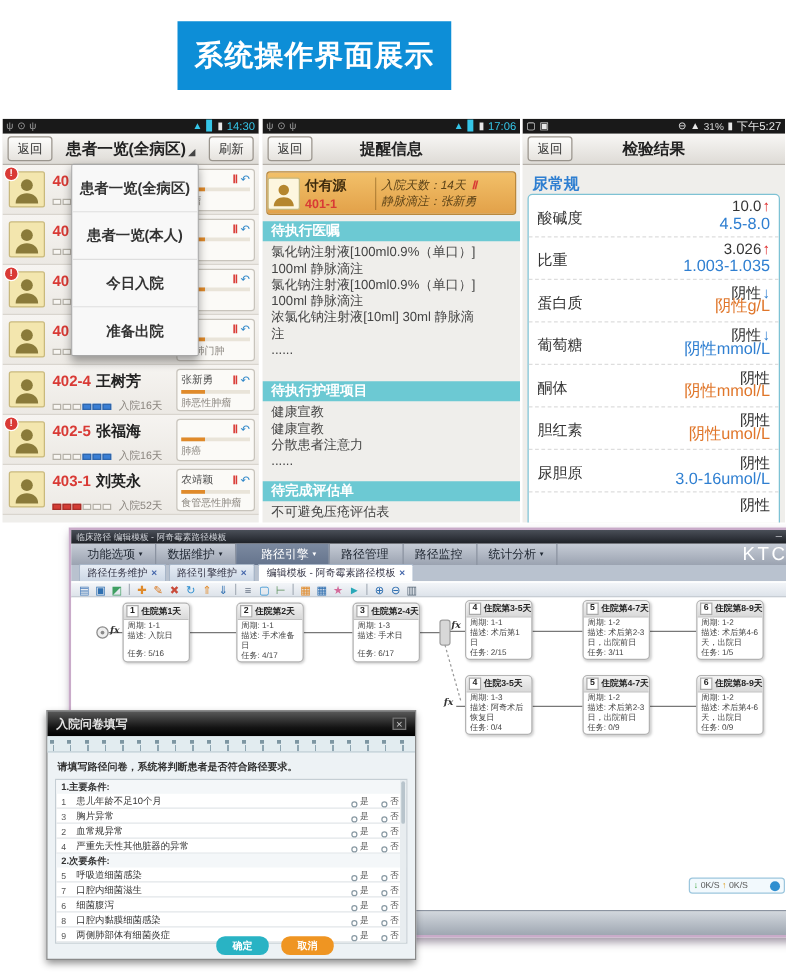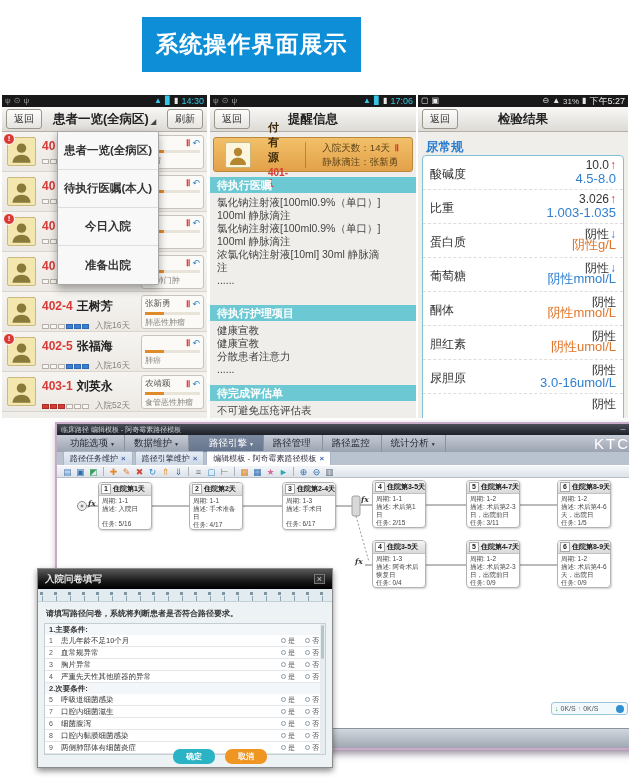--- a/index.html
+++ b/index.html
@@ -60,28 +60,28 @@
 
   
   .pmenu { position:absolute; left:55px; top:36px; width:102px; background:#f8f8f8; border:1px solid #a8a8a8;
            border-radius:2px; box-shadow:0 4px 8px rgba(0,0,0,.35); z-index:5; }
   .pmenu-item { height:38px; display:flex; align-items:center; justify-content:center; font-size:11.5px;
                 font-weight:bold; color:#333; border-bottom:1px solid #dedede; background:#f8f8f8; }
   .pmenu-item:last-child { border-bottom:none; }
 
   
   .card { margin:5px 3px; height:35px; background:linear-gradient(#f2c069,#e2a149); border:1px solid #b9883d;
-          border-radius:3px; display:flex; align-items:center; padding:11px; gap:17px; }
+          border-radius:3px; display:flex; align-items:center; padding:0; gap:4px; }
   .cavatar { width:26px; height:26px; background:#fdf6df; border:1px solid #c7b87e; border-radius:2px; flex:none; }
   .cavatar svg { width:100%; height:100%; display:block; }
   .ccol1 { width:52px; }
   .cname { font-size:11px; font-weight:bold; color:#3d2a0c; }
   .cbed { font-size:10px; font-weight:bold; color:#d93a35; margin-top:2px; }
   .cdiv { width:1px; height:26px; background:rgba(120,80,20,.45); }
-  .ccol2 { flex:1; font-size:9.5px; color:#5c4318; line-height:13px; white-space:nowrap; }
+  .ccol2 { flex:1; font-size:9.5px; color:#5c4318; line-height:13px; white-space:nowrap;font-style:italic; }
   .secbar { height:16px; background:#6cc9d3; color:#fff; font-size:11px; font-weight:bold; line-height:16px; padding-left:7px; }
   .secbody { font-size:10.5px; color:#444; line-height:13px; padding:3px 6px 6px 7px; white-space:pre-line; }
   .gap1 { height:12px; } .gap2 { height:3px; }
 
   
   .lgroup { font-size:12.5px; font-weight:bold; color:#2f7fd1; padding:7px 0 4px 8px; }
   .ltable { position:absolute; left:4px; right:4px; top:60px; background:#fff; border:1px solid #7ec2d4; border-radius:4px; overflow:hidden; }
   .lrow { position:relative; height:34px; border-bottom:1px dashed #ddd; }
   .llabel { position:absolute; left:7px; top:10px; font-size:12px; color:#333; }
   .lval { position:absolute; right:7px; top:2px; font-size:12px; color:#333; }
@@ -132,21 +132,21 @@
   .dlg-title-text { flex:1; font-size:9.5px; font-weight:bold; color:#e4e4e4; }
   .dlg-x { font-size:9px; color:#ccc; border:1px solid #777; line-height:8px; padding:0 2px; background:#333; }
   .dlg-ruler { height:13px; background:#e2ecf0; border-bottom:1px solid #c2d0d6;
                background-image:repeating-linear-gradient(90deg,#8fa6b2 0 1px,transparent 1px 14px);
                background-size:100% 5px; background-position:4px bottom; background-repeat:no-repeat; position:relative; }
   .dlg-ruler:before { content:""; position:absolute; left:2px; right:0; top:3px; height:3px;
                background-image:repeating-linear-gradient(90deg,#7d96a2 0 3px,transparent 3px 14px); }
   .dlg-instr { font-size:8px; font-weight:bold; color:#333; padding:6px 8px 4px 8px; }
   .dlg-list { position:absolute; left:6px; right:6px; top:54px; height:132px; background:#fff; border:1px solid #c5ced4; overflow:hidden; }
   .dlg-sec { height:11px; font-size:7.5px; font-weight:bold; color:#333; line-height:11px; padding-left:4px; background:#f4f7f9; }
-  .dlg-q { height:12px; display:flex; align-items:center; border-bottom:1px solid #e2e6e9; padding:0 6px 0 4px; }
+  .dlg-q { height:12px; display:flex; align-items:flex-end; border-bottom:1px solid #e2e6e9; padding:0 6px 0 4px; }
   .qno { width:12px; font-size:7px; color:#555; }
   .qtext { flex:1; font-size:7.5px; color:#333; white-space:nowrap; overflow:hidden; }
   .radio { width:5px; height:5px; border:1px solid #8a9aa4; border-radius:50%; background:#fff; margin:0 2px 0 10px; flex:none; }
   .qlab { font-size:7px; color:#555; }
   .dlg-scroll { position:absolute; right:0; top:0; width:5px; height:100%; background:#e8edf0; }
   .dlg-scroll i { display:block; margin:1px; height:34px; background:#b8c4cc; border-radius:2px; }
   .dlg-btns { position:absolute; left:0; right:0; bottom:3px; display:flex; justify-content:center; gap:10px; padding-left:70px; }
   .dlg-btns button { border:none; border-radius:7px; color:#fff; font-size:8px; font-weight:bold; padding:2px 13px; font-family:inherit; }
   .btn-ok { background:#29b3c4; }
   .btn-cancel { background:#ef9522; }
@@ -398,21 +398,21 @@
             </div>
             <div class="r2">
               <i></i>
             </div>
             <div class="r3">食管恶性肿瘤</div>
           </div>
       </div>
     </div>
     <div class="pmenu">
       <div class="pmenu-item">患者一览(全病区)</div>
-      <div class="pmenu-item">待执行医嘱(本人)</div>
+      <div class="pmenu-item">患者一览(本人)</div>
       <div class="pmenu-item">今日入院</div>
       <div class="pmenu-item">准备出院</div>
     </div>
   </div>
 
   <div class="phone" id="phone2">
     <div class="sbar">
       <span class="sb-ic">ψ</span>
       <span class="sb-ic">⊙</span>
       <span class="sb-ic">ψ</span>
@@ -734,30 +734,30 @@
       <div class="dlg-sec">1.主要条件:</div>
       <div class="dlg-q">
         <span class="qno">1</span>
         <span class="qtext">患儿年龄不足10个月</span>
         <span class="radio"></span>
           <span class="qlab">是</span>
         <span class="radio"></span>
           <span class="qlab">否</span>
       </div>
       <div class="dlg-q">
+        <span class="qno">3</span>
+        <span class="qtext">胸片异常</span>
+        <span class="radio"></span>
+          <span class="qlab">是</span>
+        <span class="radio"></span>
+          <span class="qlab">否</span>
+      </div>
+      <div class="dlg-q">
         <span class="qno">2</span>
         <span class="qtext">血常规异常</span>
-        <span class="radio"></span>
-          <span class="qlab">是</span>
-        <span class="radio"></span>
-          <span class="qlab">否</span>
-      </div>
-      <div class="dlg-q">
-        <span class="qno">3</span>
-        <span class="qtext">胸片异常</span>
         <span class="radio"></span>
           <span class="qlab">是</span>
         <span class="radio"></span>
           <span class="qlab">否</span>
       </div>
       <div class="dlg-q">
         <span class="qno">4</span>
         <span class="qtext">严重先天性其他脏器的异常</span>
         <span class="radio"></span>
           <span class="qlab">是</span>

